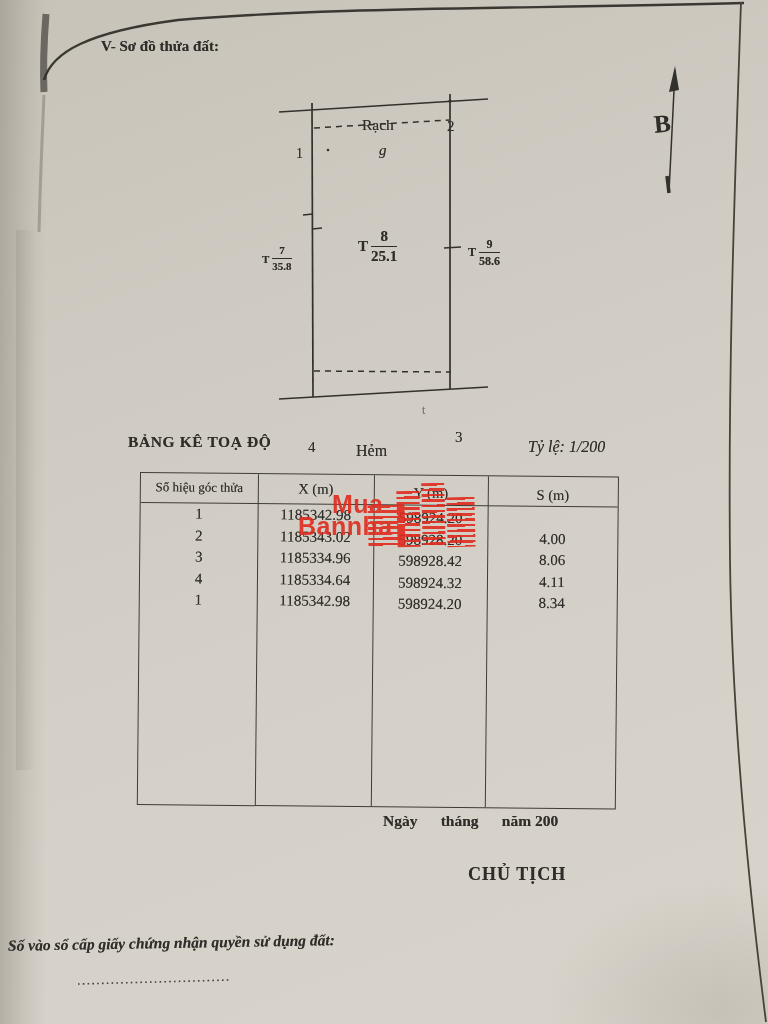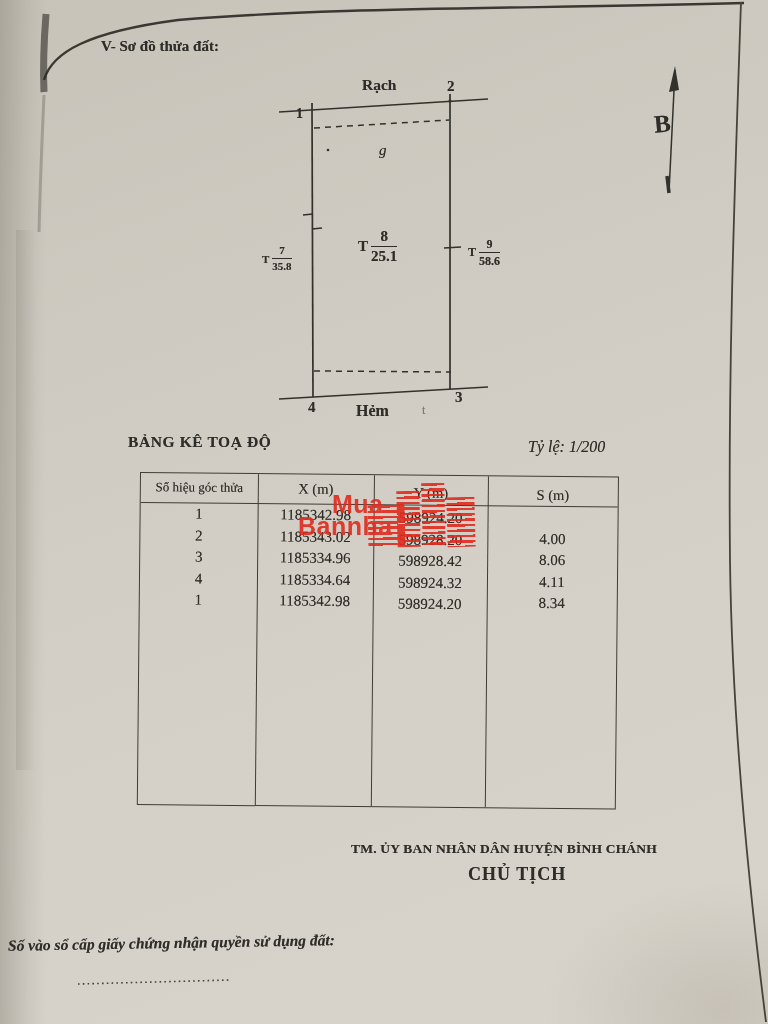--- a/index.html
+++ b/index.html
@@ -20,21 +20,21 @@
     background:radial-gradient(ellipse at 80% 90%,rgba(130,118,100,.20),rgba(130,118,100,0) 70%);}
   
   .section-heading{left:101px;top:38px;font-size:15px;font-weight:bold;text-align:center;}
   .table-title{left:128px;top:433px;font-size:15.5px;font-weight:bold;letter-spacing:.6px;}
   .scale{left:528px;top:438px;font-size:16px;font-weight:normal;font-style:italic;}
   .date-line{left:383px;top:812px;font-size:15.5px;font-weight:bold;white-space:pre;}
   .committee{left:351px;top:841px;font-size:13.5px;font-weight:bold;letter-spacing:.2px;}
   .chairman{left:468px;top:864px;font-size:18px;font-weight:bold;letter-spacing:1px;}
   .registry{left:8px;top:934px;font-size:15.5px;font-weight:bold;font-style:italic;transform:rotate(-1deg);}
   
-  .lbl{font-weight:bold;}
+  .lbl{font-weight:normal;margin-top:40px;}
   .road-top{left:362px;top:76px;font-size:15.5px;}
   .c2{left:447px;top:78px;font-size:15px;}
   .c1{left:296px;top:106px;font-size:14px;}
   .c3{left:455px;top:389px;font-size:15px;}
   .c4{left:308px;top:399px;font-size:15px;}
   .road-bottom{left:356px;top:402px;font-size:16px;}
   .stray{left:422px;top:403px;font-size:12px;opacity:.55;font-weight:normal;}
   .note-g{left:379px;top:142px;font-size:15px;font-style:italic;}
   .north-b{left:654px;top:110px;font-size:25px;font-weight:bold;transform:rotate(-5deg);}
   
@@ -199,17 +199,17 @@
 
   <div id="watermark" class="abs" style="color: rgb(224, 42, 30);">
     <span class="wm-txt wm1" style="color: rgb(224, 42, 30); margin-left: 22px;">Mua</span>
     <span class="wm-txt wm2" style="color: rgb(224, 42, 30);">Bannha</span>
     <span class="tower t1"></span>
     <span class="tower t2"></span>
     <span class="tower t3"></span>
     <span class="tower t4"></span>
   </div>
 
-  <div class="abs ink committee">TM. ỦY BAN NHÂN DÂN HUYỆN BÌNH CHÁNH</div>
+  <div class="abs ink date-line">Ngày      tháng      năm 200</div>
   <div class="abs ink chairman">CHỦ TỊCH</div>
   <div class="abs ink registry">Số vào sổ cấp giấy chứng nhận quyền sử dụng đất:</div>
 
 </div>
 
 </body></html>

